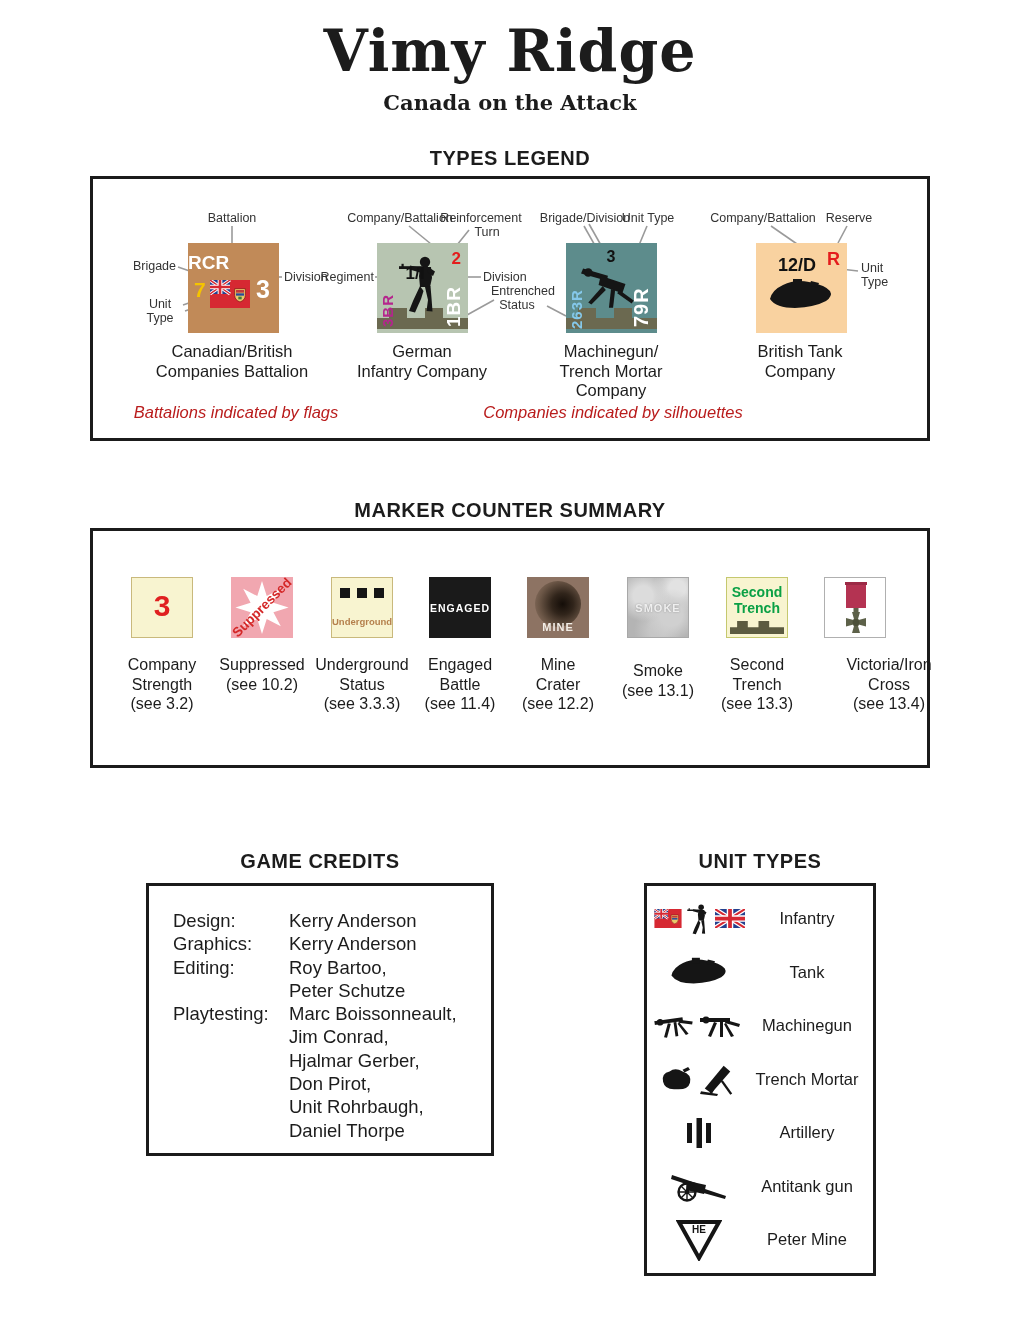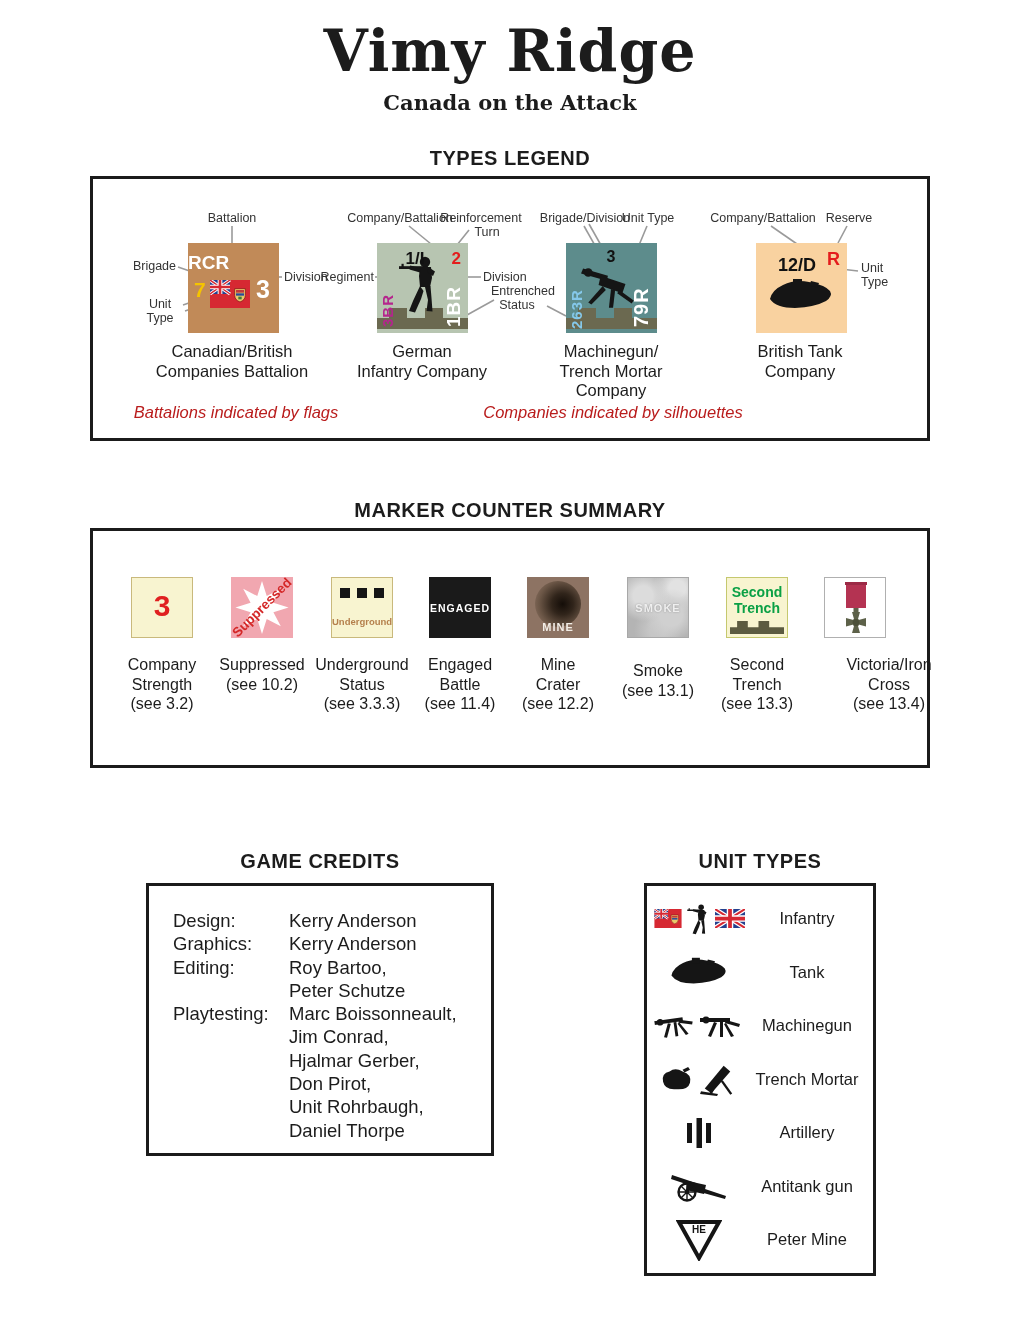--- a/index.html
+++ b/index.html
@@ -127,21 +127,21 @@
         <circle cx="26" cy="8" r="5.2"></circle>
         <rect x="0" y="12.2" width="29" height="2.8"></rect>
         <rect x="2.5" y="9.8" width="2.2" height="5"></rect>
         <path d="M21 13 L32 13 L33 24 L31 33 L21 33 L20 22 Z"></path>
         <path d="M22 14 L11 11.5 L10.5 15.5 L21 18.5 Z"></path>
         <path d="M30 13.5 L36 17.5 L34 22 L28 18 Z"></path>
         <path d="M21 32 L14 47 L10 57 L16 58.5 L22 45 L24.5 37 Z"></path>
         <path d="M26 33 L29 46 L27.5 57 L33.5 57.5 L32.5 44 L31.5 32 Z"></path>
       </g>
     </svg>
-    <div class="uc-txt" style="left:14px;width:48px;top:6px;text-align:center;font-size:17px;color:#111;">1/I</div>
+    <div class="uc-txt" style="left:14px;width:48px;top:21px;text-align:center;font-size:17px;color:#111;">1/I</div>
     <div class="uc-txt" style="right:7px;top:6px;font-size:17px;color:#e41c1c;">2</div>
     <div class="vtext" style="left:2px;top:32px;height:52px;font-size:15px;color:#b5258d;">3BR</div>
     <div class="vtext" style="left:66px;top:26px;height:58px;font-size:19px;color:#fff;">1BR</div>
   </div>
 
   <div class="unit-counter" style="left:566px;top:243px;background:#5d8c8c;">
     <svg class="abs" style="left:0;top:62px;" width="91" height="24" viewBox="0 0 91 24">
       <path d="M0 24 V13 H12 V3 H30 V13 H48 V3 H66 V13 H91 V24 Z" fill="#6b6950"></path>
     </svg>
     <svg class="abs" style="left:14px;top:20px;" width="62" height="48" viewBox="0 0 60 46">

